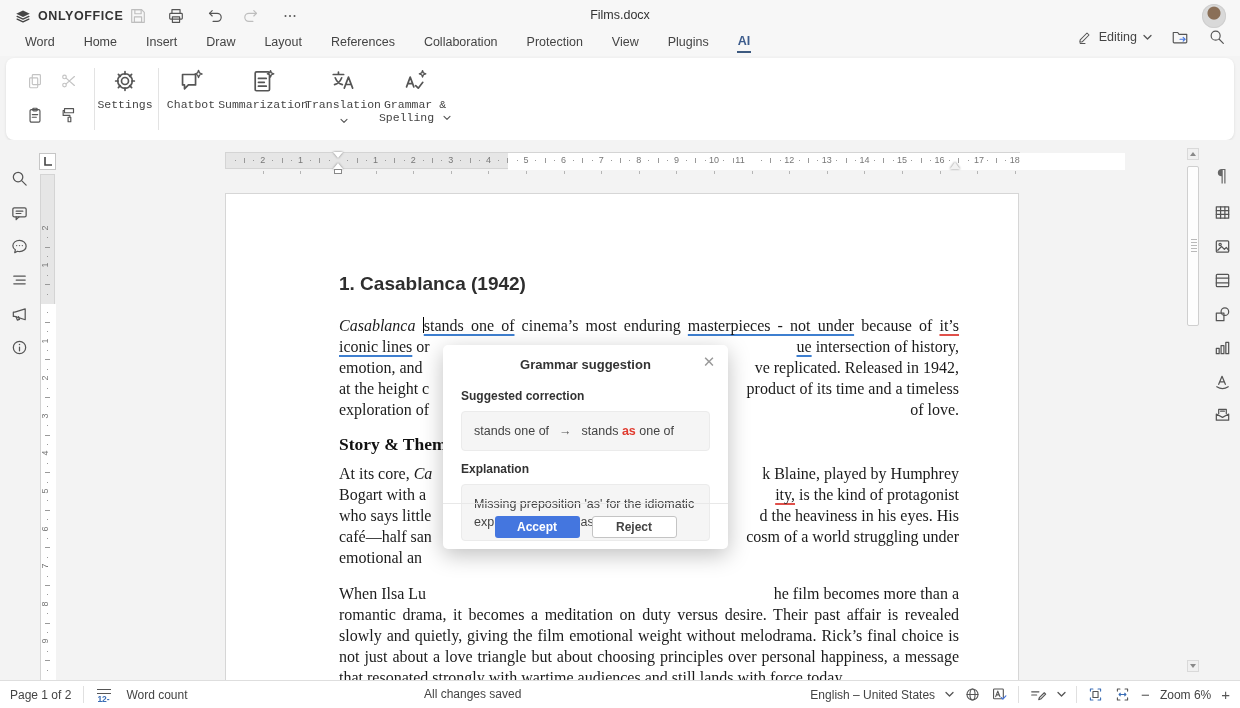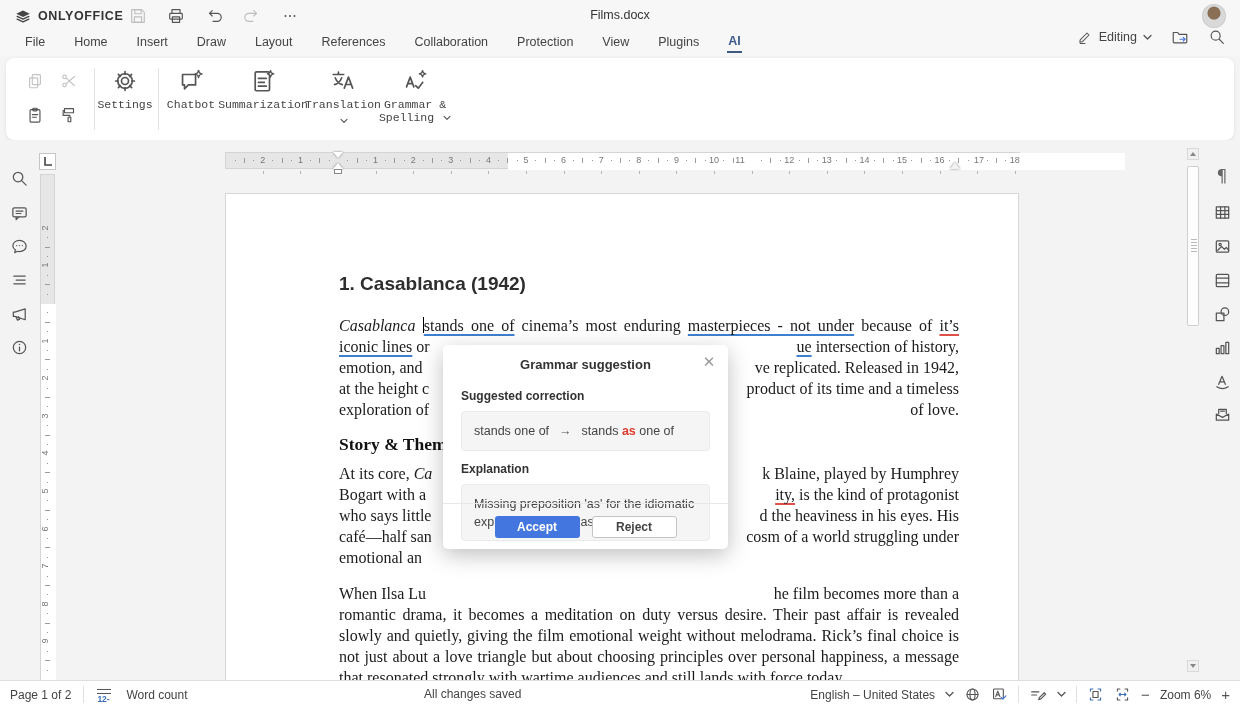--- a/index.html
+++ b/index.html
@@ -162,21 +162,21 @@
           <circle cx="5" cy="10" r="1.1" fill="#555" stroke="none"></circle>
           <circle cx="10" cy="10" r="1.1" fill="#555" stroke="none"></circle>
           <circle cx="15" cy="10" r="1.1" fill="#555" stroke="none"></circle>
         </svg>
       </span>
   </div>
   <div id="doc-title">Films.docx</div>
   <div id="avatar"></div>
 
   <div id="tabsrow">
-      <span class="tab">File</span>
+      <span class="tab">Word</span>
       <span class="tab">Home</span>
       <span class="tab">Insert</span>
       <span class="tab">Draw</span>
       <span class="tab">Layout</span>
       <span class="tab">References</span>
       <span class="tab">Collaboration</span>
       <span class="tab">Protection</span>
       <span class="tab">View</span>
       <span class="tab">Plugins</span>
       <span class="tab active">AI</span>

